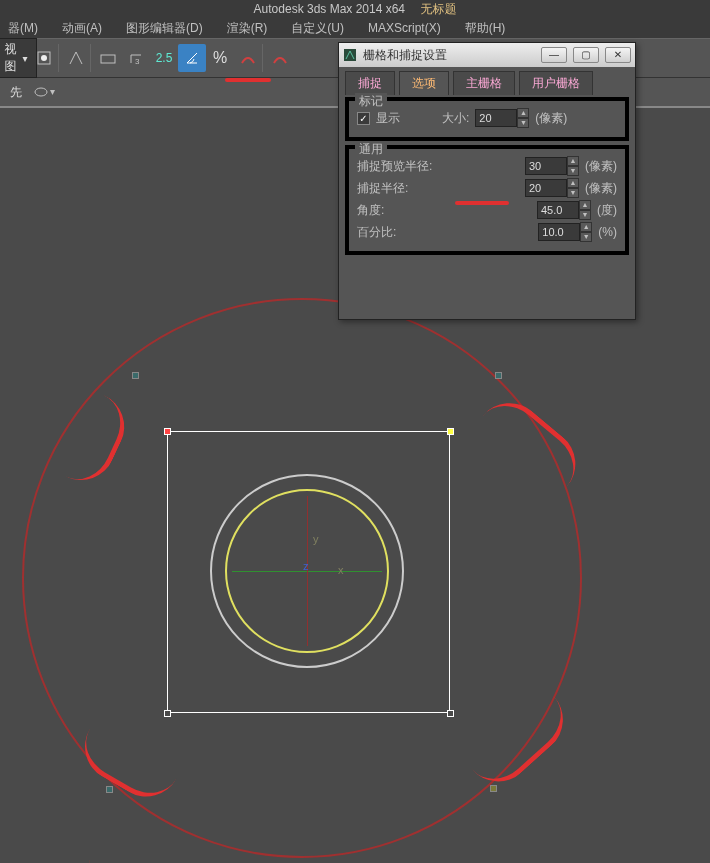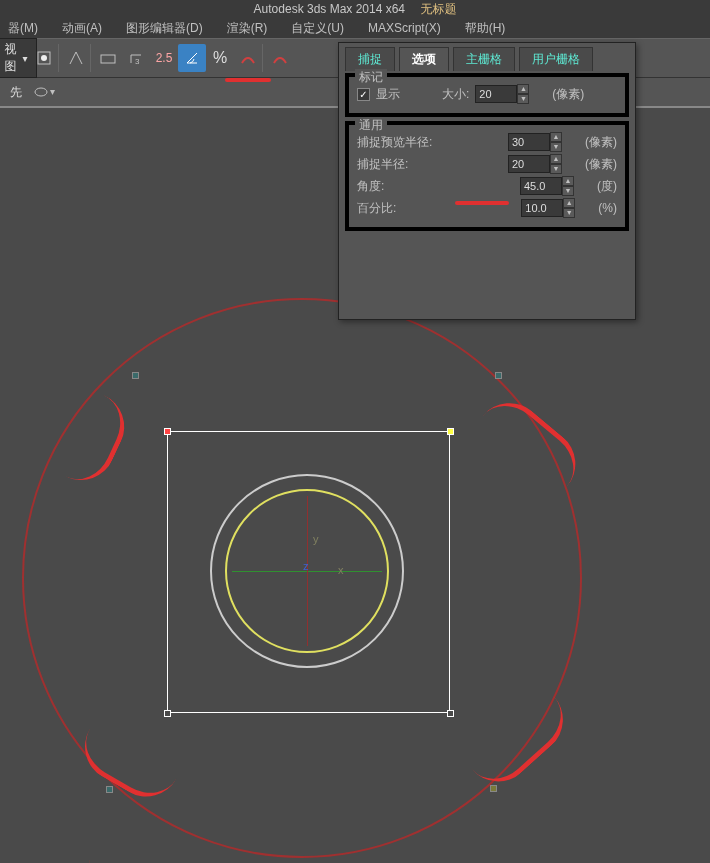--- a/index.html
+++ b/index.html
@@ -105,24 +105,24 @@
   width: 26px; height: 16px;
   background: linear-gradient(#f4f4f4,#d0d0d0);
   border: 1px solid #888; border-radius: 2px;
   font-size: 10px; text-align: center; line-height: 14px; color: #333;
 }
 .tabs {
   display: flex; gap: 4px; background: #555;
   padding: 4px 6px 0 6px;
 }
 .tab {
-  padding: 3px 12px; background: #4a4a4a; color: #5eead4;
+  padding: 3px 12px; background: #4a4a4a; color: #f9a8d4;
   border: 1px solid #333; border-bottom: none;
 }
-.tab.active { background: #555; color: #ffffff; font-weight: bold; }
+.tab.active { background: #555; color: #fdba74; }
 .dlg-body { padding: 2px 6px 6px 6px; }
 .grp {
   border: 4px solid #000000; padding: 6px 8px 8px 8px;
   margin-bottom: 4px; position: relative;
 }
 .grp-title {
   position: absolute; top: -8px; left: 6px;
   background: #555; padding: 0 4px; color: #c0c0c0;
 }
 .row {
@@ -136,21 +136,21 @@
 }
 .chk.on::before { content: "✓"; }
 .num-box {
   display: flex; align-items: center;
 }
 .num-box input {
   width: 42px; height: 18px; background: #3a3a3a;
   border: 1px solid #222; color: #ddd; text-align: left;
   padding-left: 3px; font-size: 11px;
 }
-.unit { margin-left: 17px; }
+.unit { margin-left: 0; }
 .outer-handle {
   position: absolute; width: 7px; height: 7px;
   border: 1px solid #888;
 }
 .outer-handle.y { background: #7a7a3a; }
 .outer-handle.c { background: #3a6a6a; }
 </style>
 </head>
 <body>
 
@@ -191,21 +191,21 @@
         <rect x="2" y="6" width="14" height="8" stroke="#c0c0c0" fill="none"></rect>
       </svg>
   </div>
   <div class="tool-btn">
     <svg width="18" height="18">
         <path d="M4 14 L4 6 L14 6" stroke="#c0c0c0" fill="none"></path>
         <text x="8" y="15" fill="#c0c0c0" font-size="8">3</text>
       </svg>
   </div>
   <div class="tool-btn">
-    <span style="color:#fca5a5">2.5</span>
+    <span style="color:#5eead4">2.5</span>
   </div>
   <div class="tool-btn" style="background:#3a82c4;border-radius:2px">
     <svg width="18" height="18">
         <path d="M4 14 L14 4 M4 14 L14 14" stroke="#fff" fill="none"></path>
         <path d="M7 14 A5 5 0 0 0 11 10" stroke="#fff" fill="none"></path>
       </svg>
   </div>
   <div class="tool-btn">
     <span style="font-size:16px;color:#ddd">%</span>
   </div>
@@ -261,20 +261,31 @@
   <span class="axis-lbl" style="left:303px;top:454px;color:#4060d0">z</span>
 
   <div class="red-mark" style="left:50px;top:285px;width:70px;height:90px;transform:rotate(25deg)"></div>
   <div class="red-mark" style="left:490px;top:290px;width:70px;height:110px;transform:rotate(-50deg)"></div>
   <div class="red-mark" style="left:98px;top:598px;width:70px;height:100px;transform:rotate(120deg)"></div>
   <div class="red-mark" style="left:478px;top:572px;width:70px;height:110px;transform:rotate(48deg)"></div>
   <div class="red-mark" style="left:80px;top:712px;width:90px;height:70px;transform:rotate(95deg)"></div>
 </div>
 
 <div class="dialog">
+  <div class="dlg-title">
+    <svg width="14" height="14">
+        <rect x="1" y="1" width="12" height="12" fill="#2a4a3a"></rect>
+        <path d="M3 11 L7 3 L11 11" stroke="#5ac0a0" fill="none"></path>
+      </svg>
+    <span>栅格和捕捉设置</span>
+    <span class="spacer"></span>
+    <span class="dlg-btn">—</span>
+    <span class="dlg-btn">▢</span>
+    <span class="dlg-btn">✕</span>
+  </div>
   <div class="tabs">
     <div class="tab">捕捉</div>
     <div class="tab active">选项</div>
     <div class="tab">主栅格</div>
     <div class="tab">用户栅格</div>
   </div>
   <div class="dlg-body">
 
     <div class="grp">
       <span class="grp-title">标记</span>

